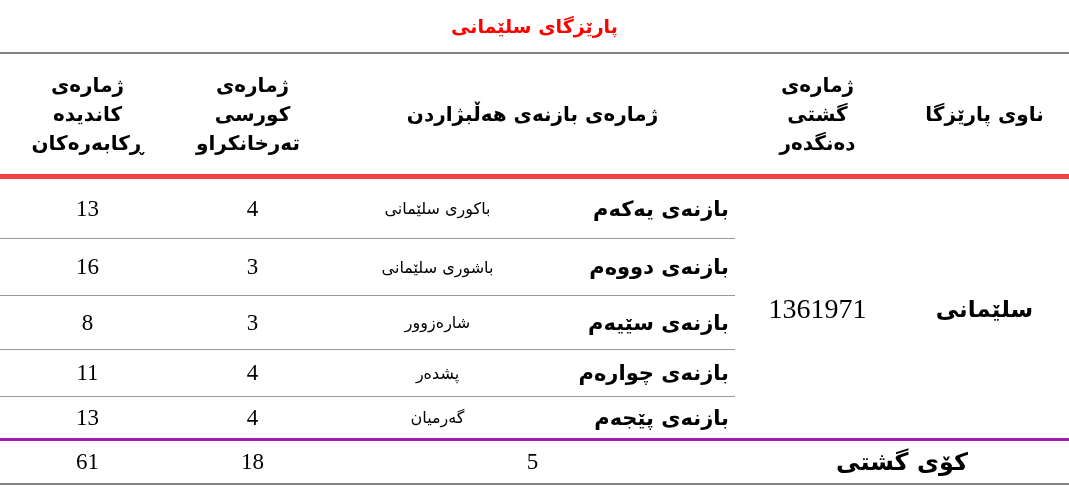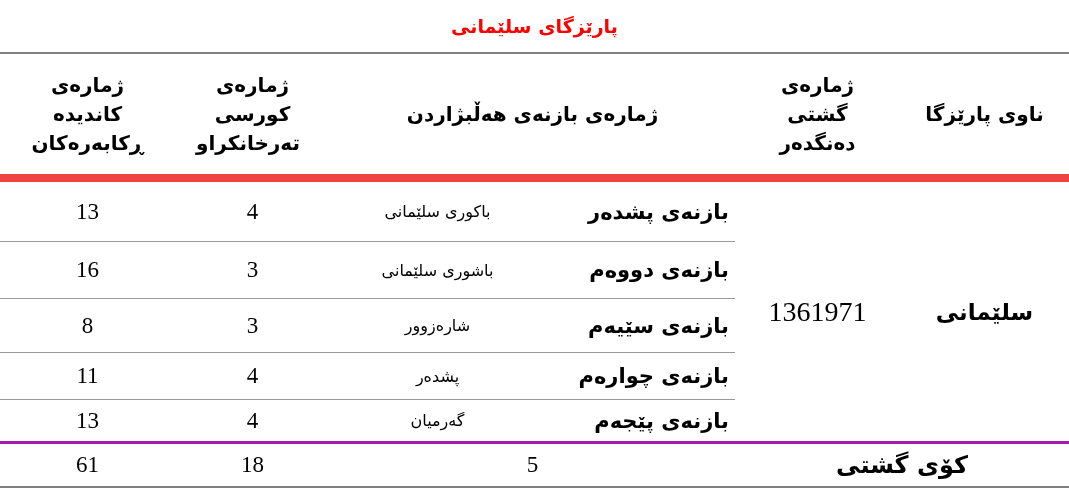--- a/index.html
+++ b/index.html
@@ -37,21 +37,21 @@
   col.c-seats      { width: 155px; }
   col.c-candidates { width: 175px; }
 
   thead th {
     height: 120px;
     vertical-align: middle;
     text-align: center;
     font-weight: bold;
     font-size: 20px;
     line-height: 1.45;
-    border-bottom: 8px solid #ef4444;
+    border-bottom: 5px solid #ef4444;
     padding: 0;
   }
   thead th.narrow { padding: 0 30px; }
 
   tbody td {
     text-align: center;
     vertical-align: middle;
     padding: 0;
   }
   tbody tr td.ruled { border-bottom: 1px solid #999999; }
@@ -113,21 +113,21 @@
       <th class="narrow">ژمارەی گشتی دەنگدەر</th>
       <th colspan="2">ژمارەی بازنەی هەڵبژاردن</th>
       <th class="narrow">ژمارەی کورسی تەرخانکراو</th>
       <th class="narrow">ژمارەی کاندیدە ڕکابەرەکان</th>
     </tr>
   </thead>
   <tbody>
     <tr>
       <td rowspan="5" class="gov-name-cell">سلێمانی</td>
       <td rowspan="5" class="gov-voters-cell">1361971</td>
-      <td class="district-cell ruled">بازنەی پشدەر</td>
+      <td class="district-cell ruled">بازنەی یەکەم</td>
       <td class="area-cell ruled">باکوری سلێمانی</td>
       <td class="num ruled">4</td>
       <td class="num ruled">13</td>
     </tr>
     <tr>
       <td class="district-cell ruled">بازنەی دووەم</td>
       <td class="area-cell ruled">باشوری سلێمانی</td>
       <td class="num ruled">3</td>
       <td class="num ruled">16</td>
     </tr>

